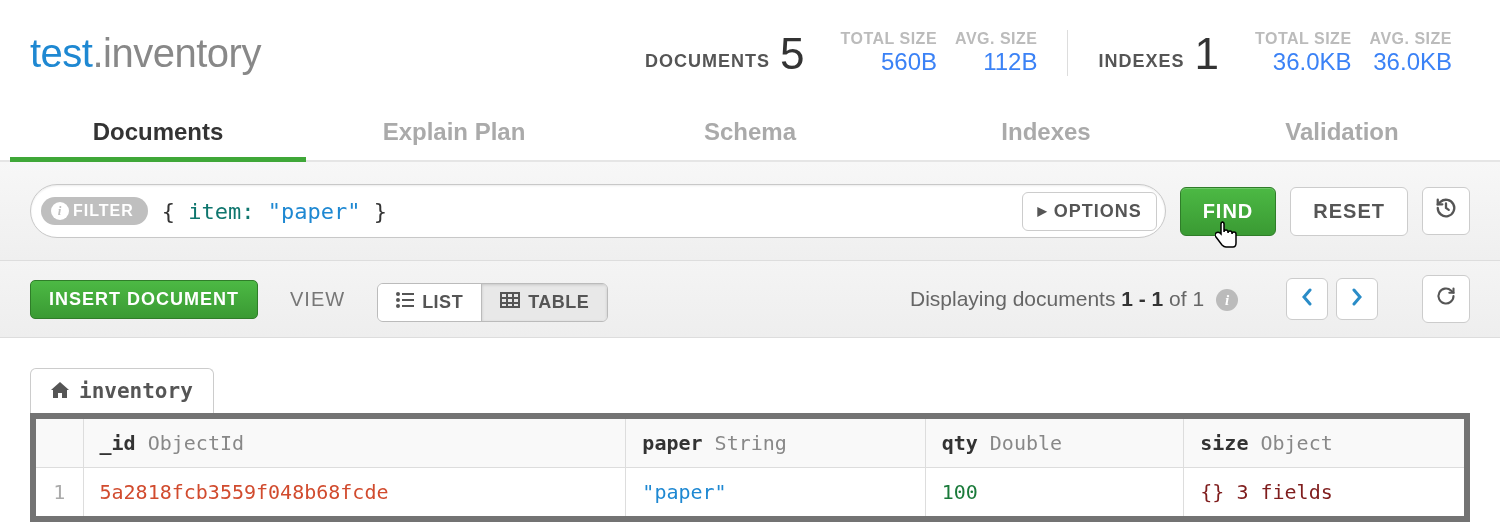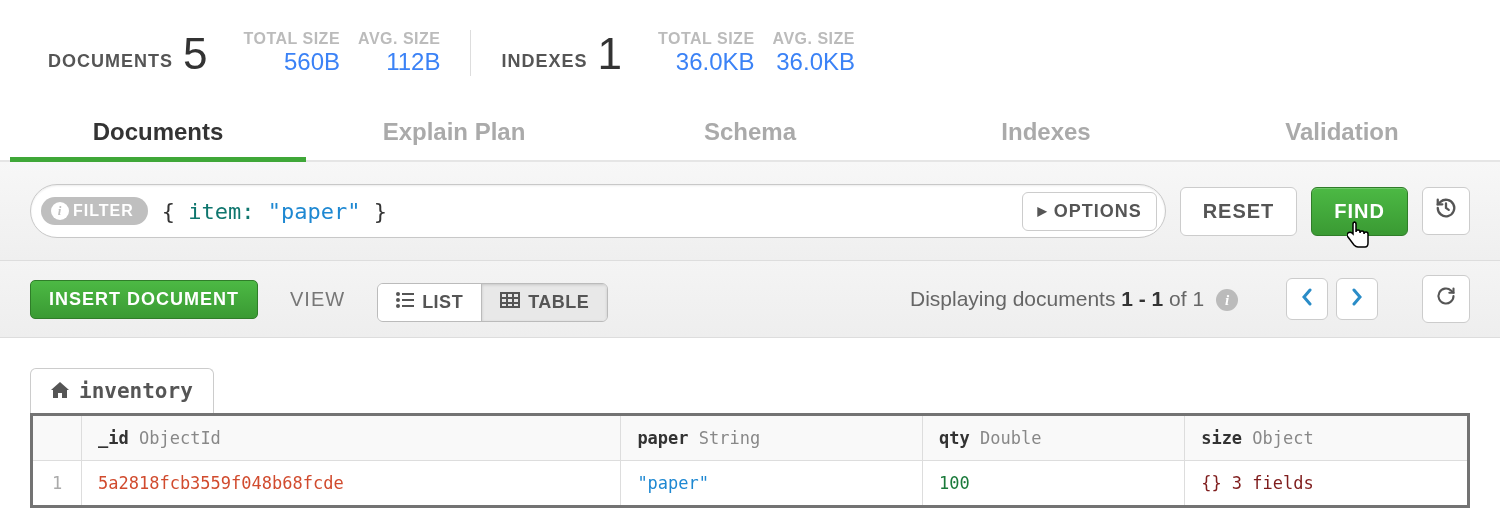--- a/index.html
+++ b/index.html
@@ -258,22 +258,22 @@
     border:1px solid #ccc;border-bottom:none;
     border-radius:6px 6px 0 0;
     padding:10px 20px;
     background:#fff;
     font-family:"Menlo","Consolas",monospace;
     font-size:21px;font-weight:700;color:#555;
   }
   table.data {
     width:100%;
     border-collapse: collapse;
-    border:3px solid #737373;
-    font-size: 17px;
+    border:6px solid #737373;
+    font-size: 20px;
   }
   table.data th {
     background:#f9f9f9;
     text-align:left;
     padding:12px 16px;
     border:1px solid #ddd;
     font-weight:400;
     color:#888;
     font-family:"Menlo","Consolas",monospace;
   }
@@ -289,20 +289,23 @@
   .val-oid { color:#d14b2e; }
   .val-str { color:#1e88d2; }
   .val-num { color:#1a7a3a; }
   .val-obj { color:#7f1d1d; }
   .tri { font-size: 12px; }
 </style>
 </head>
 <body>
 
 <div class="header">
+  <div class="title">
+    <span class="db">test</span><span>.</span><span>inventory</span>
+  </div>
   <div class="stats">
     <div class="stat-group first">
       <span class="stat-main-label">DOCUMENTS</span>
       <span class="stat-main-value">5</span>
       <div class="stat-col">
         <span class="stat-col-label">TOTAL SIZE</span>
         <span class="stat-col-value">560B</span>
       </div>
       <div class="stat-col">
         <span class="stat-col-label">AVG. SIZE</span>
@@ -339,29 +342,29 @@
       <span>FILTER</span>
     </span>
     <span class="filter-text">
       <span>{ </span><span class="key">item:</span><span> </span><span class="str">"paper"</span><span> }</span>
     </span>
     <button class="options-btn">
       <span class="tri">▶</span>
       <span>OPTIONS</span>
     </button>
   </div>
-  <button class="btn btn-white">RESET</button>
   <button class="btn btn-green">
     <span>FIND</span>
     <span class="cursor-hand">
       <svg width="26" height="30" viewBox="0 0 26 30">
           <path d="M8 2c-1 0-2 1-2 2v10l-1-1c-1-1-3-1-4 0s-1 3 0 4l6 8c1 1 2 2 4 2h7c2 0 3-2 3-4v-9c0-1-1-2-2-2s-2 1-2 2v-1c0-1-1-2-2-2s-2 1-2 2v-1c0-1-1-2-2-2s-2 1-2 2V4c0-1-1-2-2-2z" fill="#fff" stroke="#000" stroke-width="1.5"></path>
         </svg>
     </span>
   </button>
+  <button class="btn btn-white">RESET</button>
   <button class="btn-icon">
     <span>
       <svg width="22" height="22" viewBox="0 0 24 24" fill="none" stroke="#555" stroke-width="2.5" stroke-linecap="round">
           <path d="M3 12a9 9 0 1 0 3-6.7L3 8"></path>
           <polyline points="3 3 3 8 8 8"></polyline>
           <polyline points="12 7 12 12 15 14"></polyline>
         </svg>
     </span>
   </button>
 </div>

